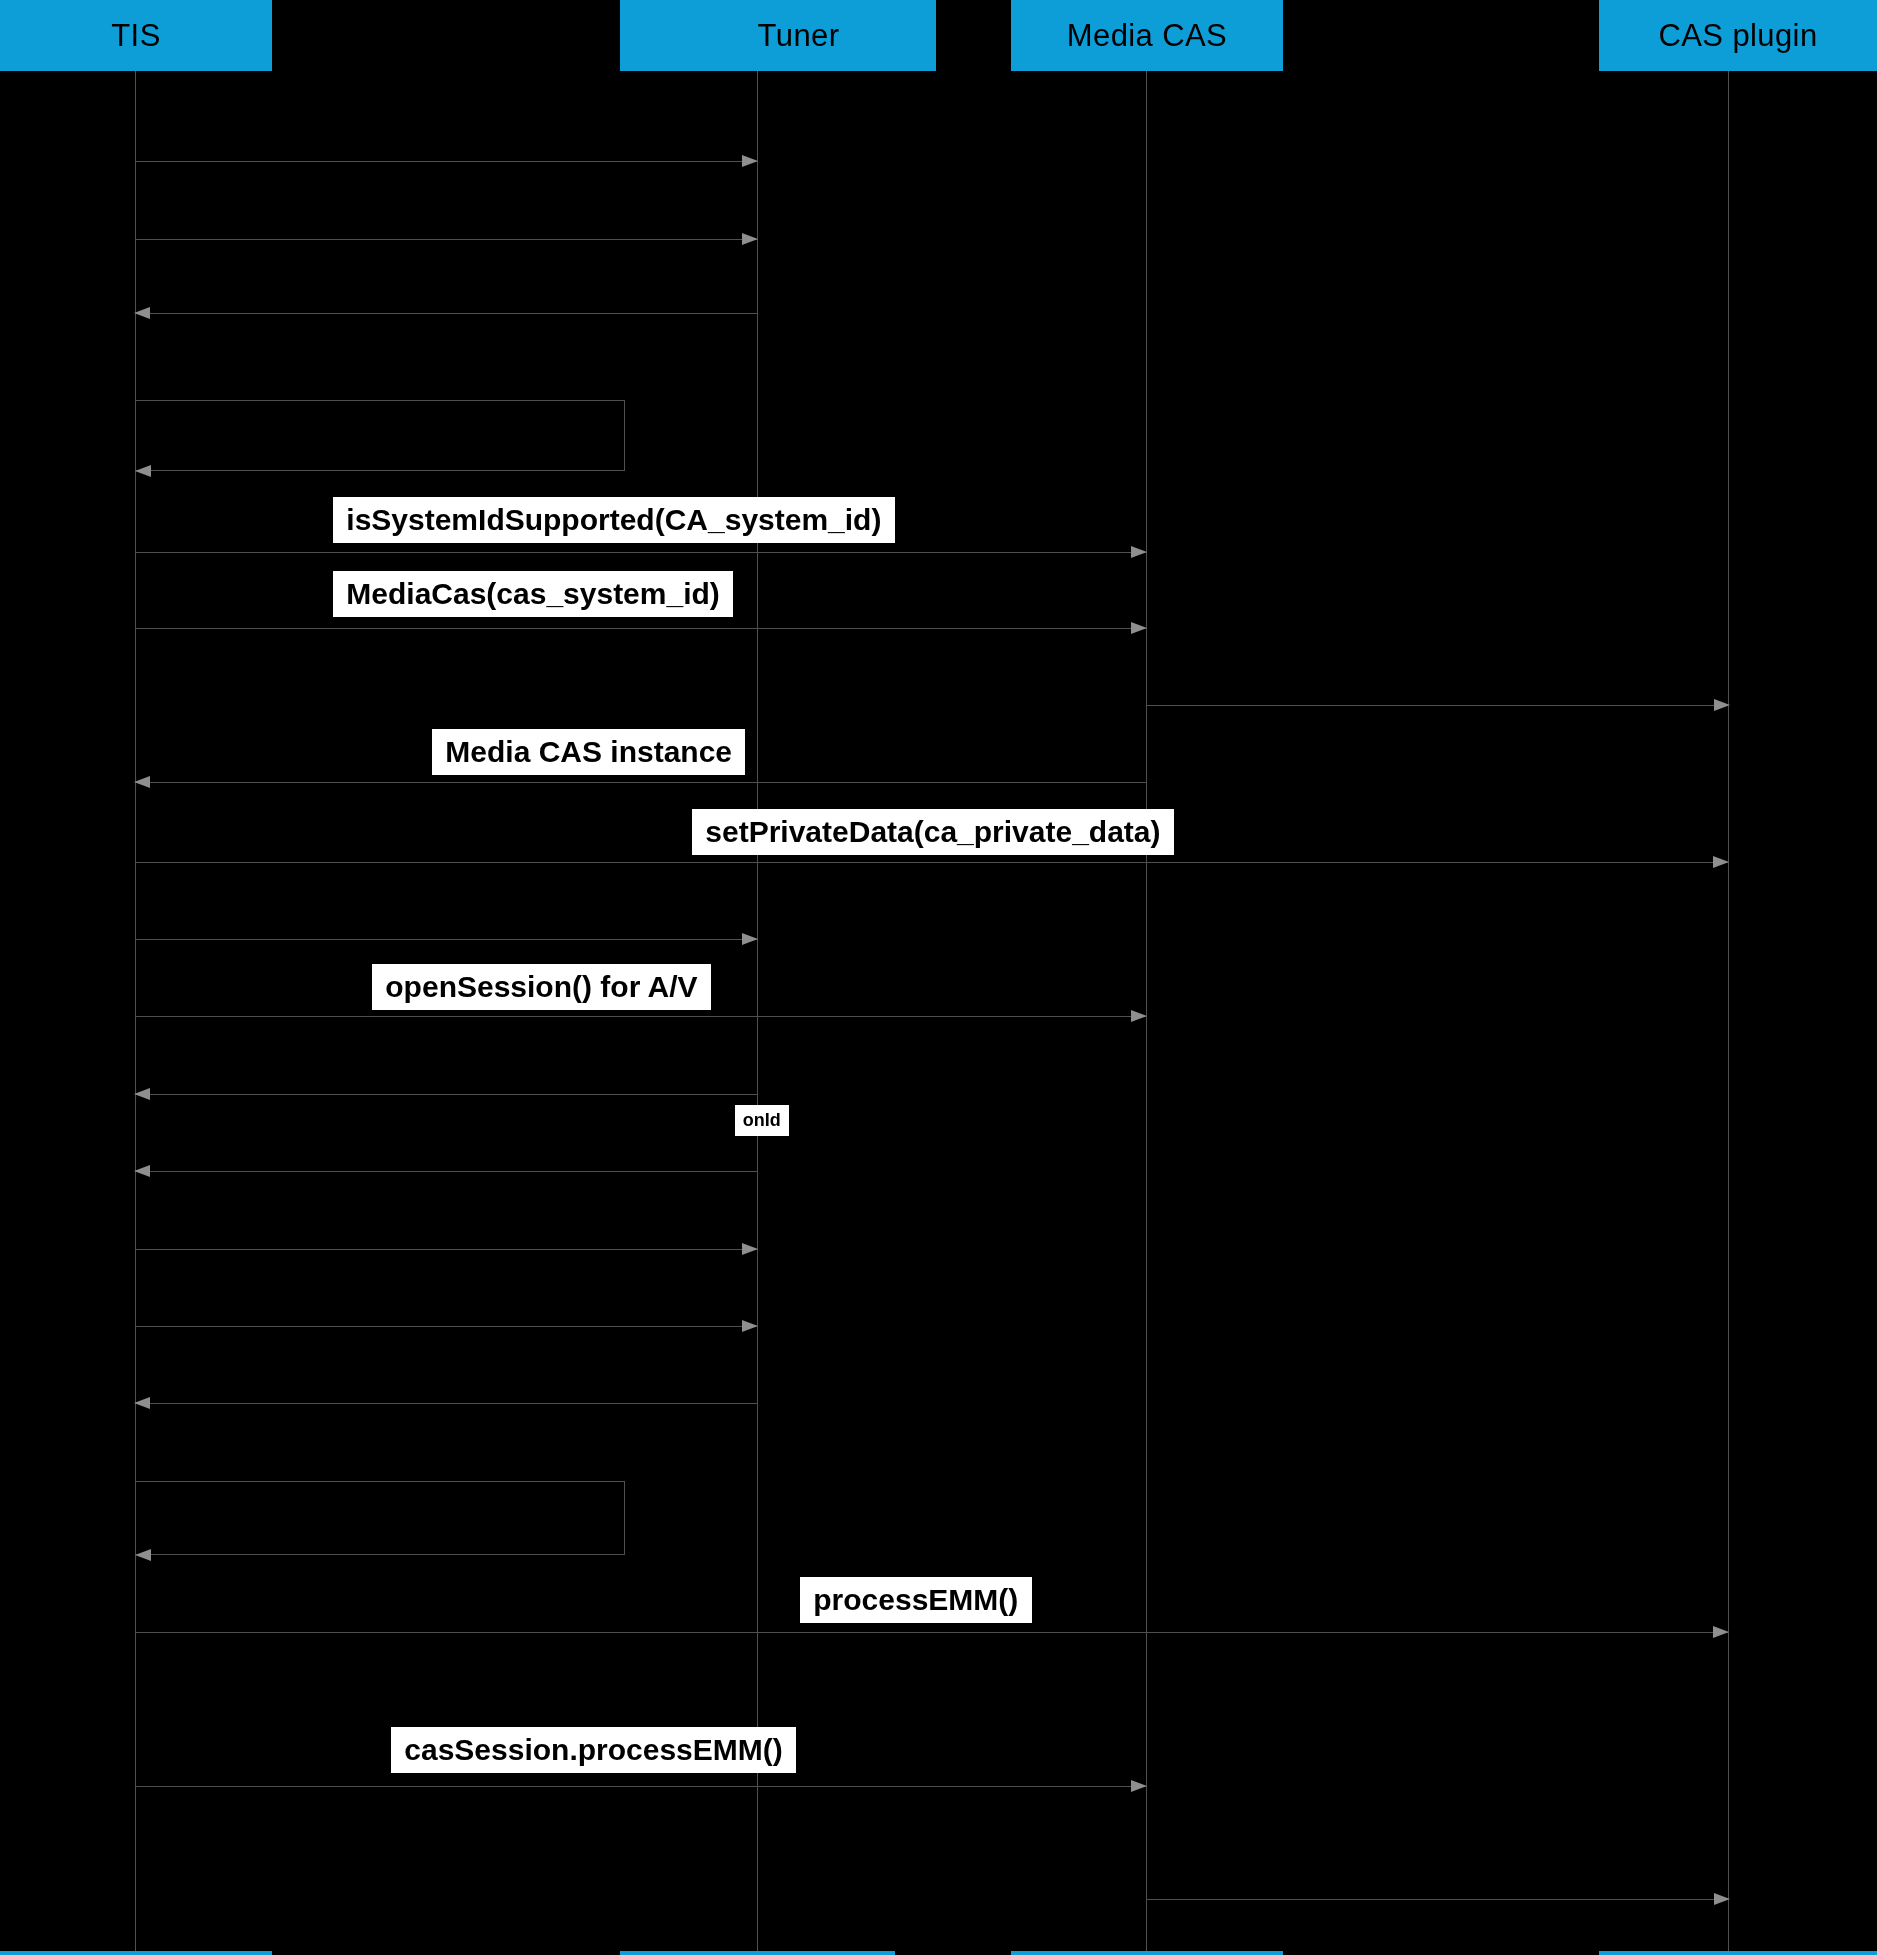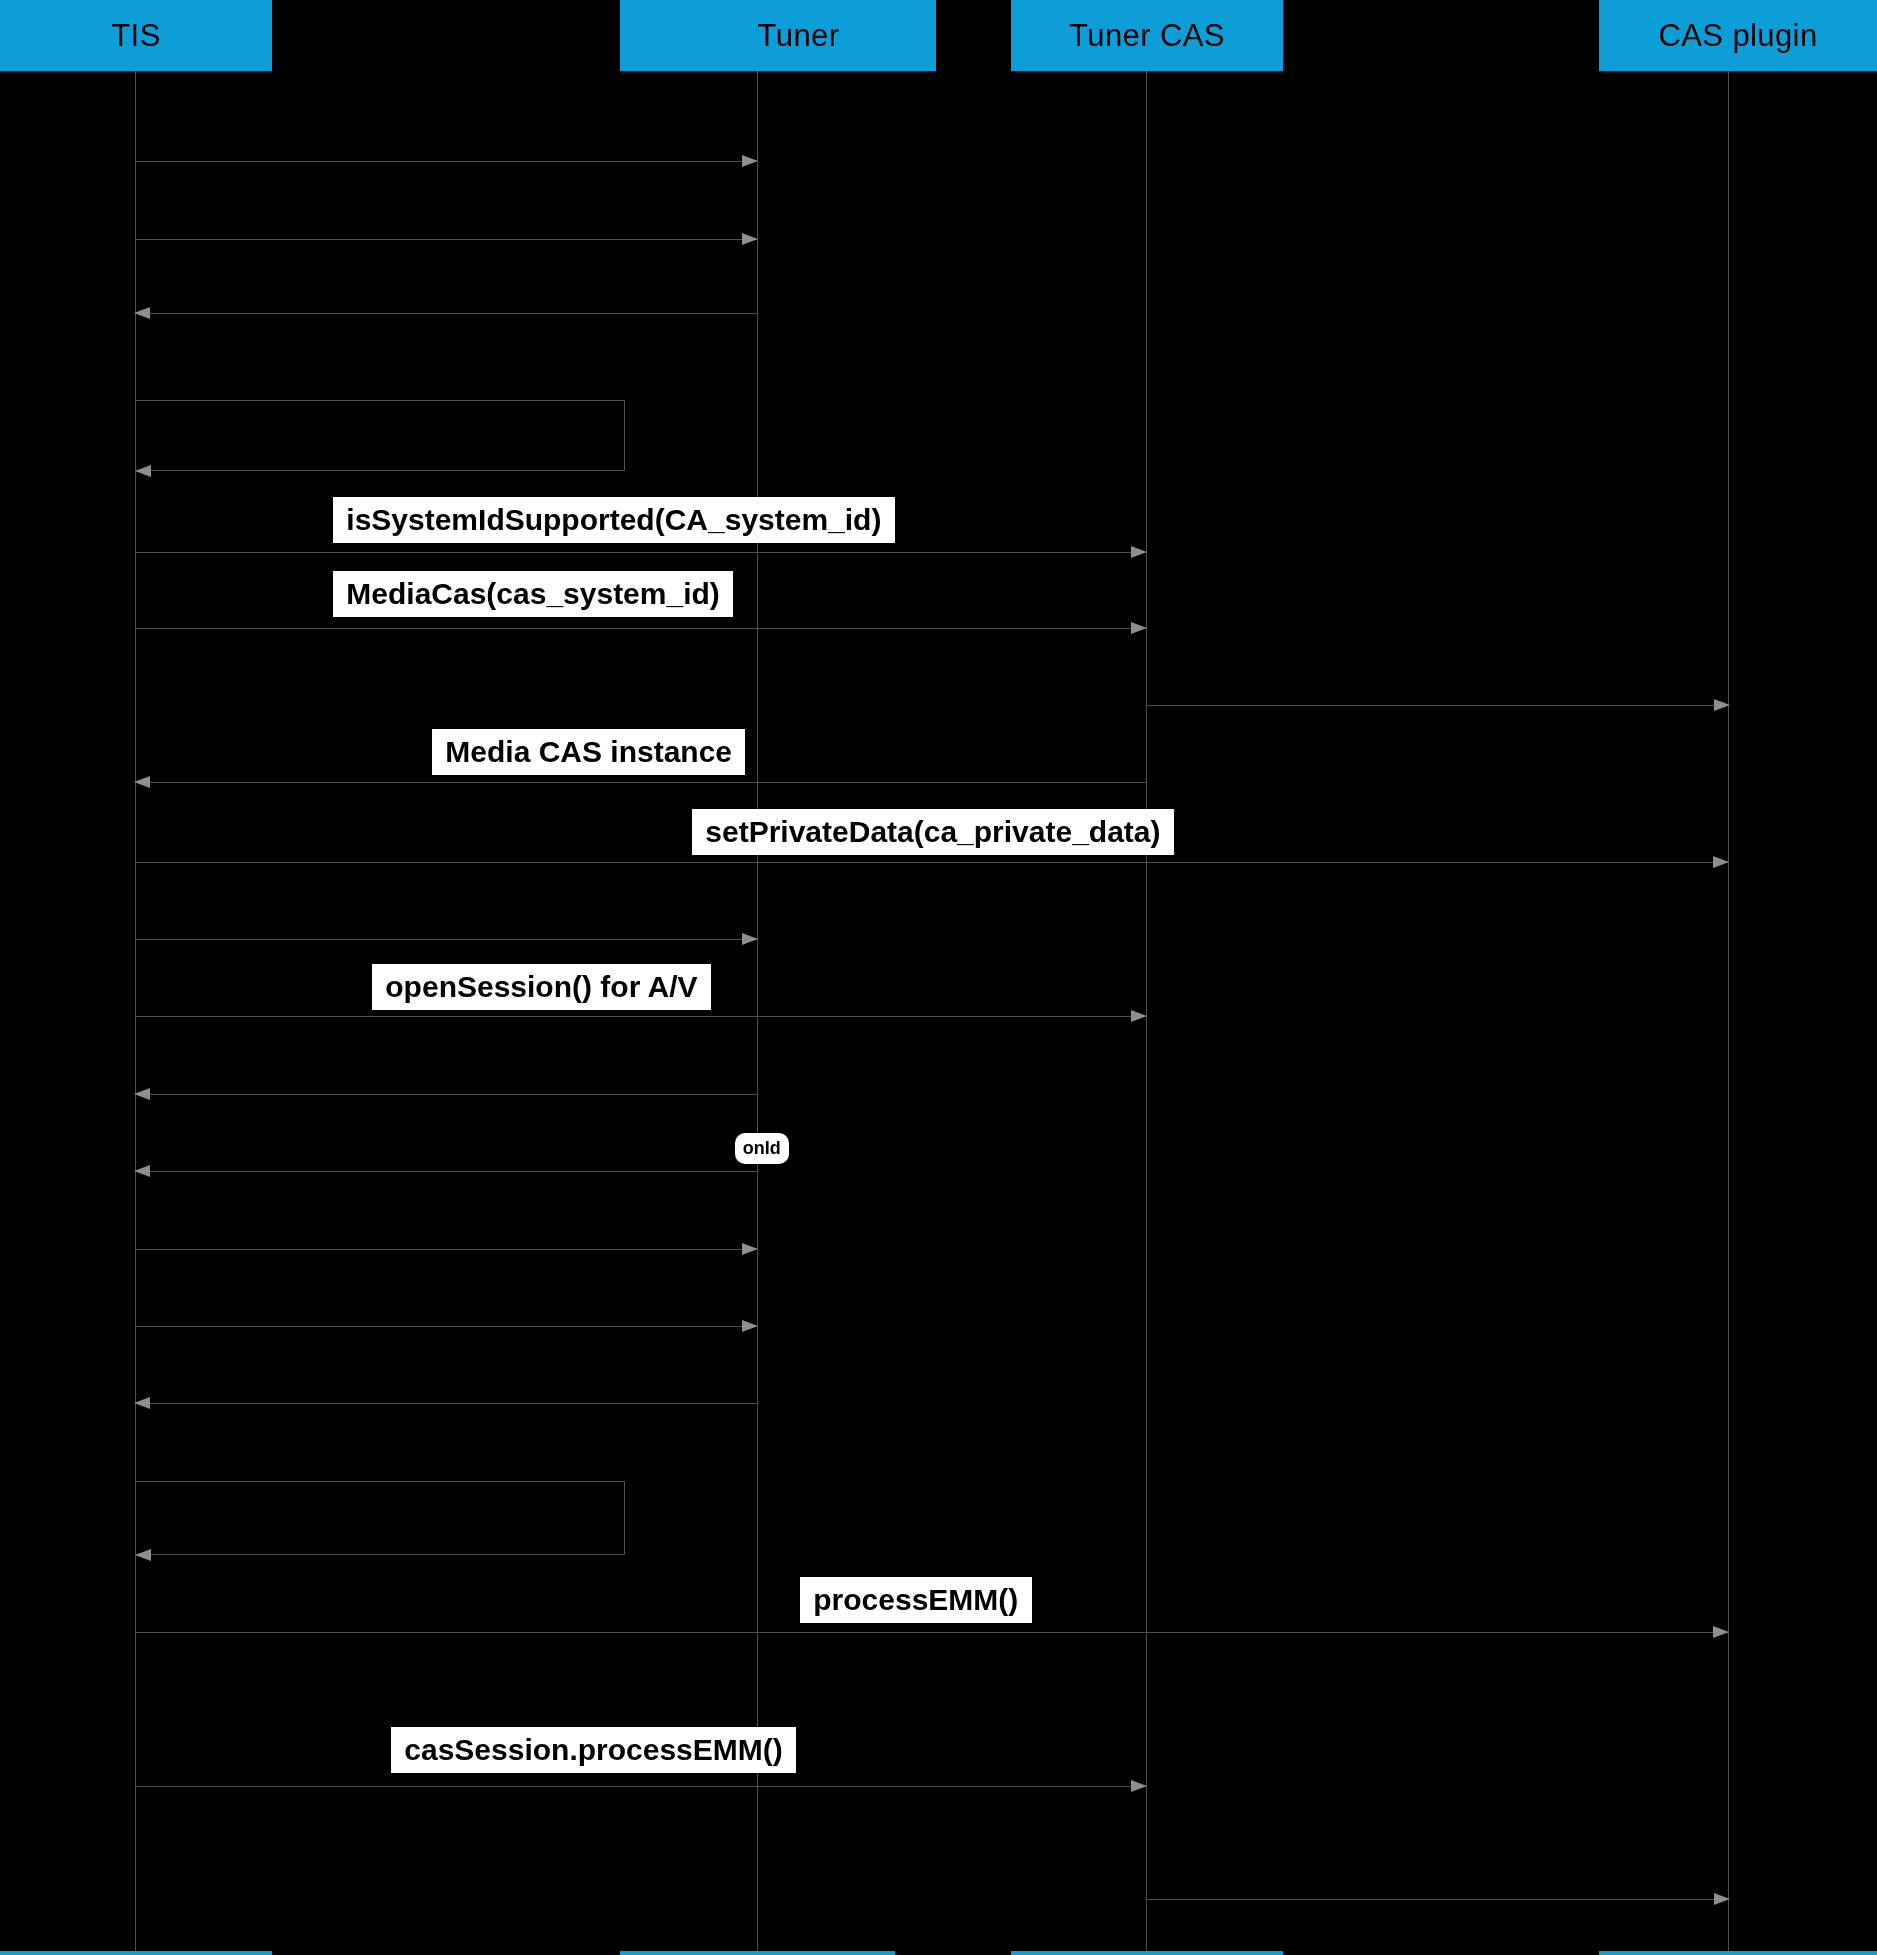--- a/index.html
+++ b/index.html
@@ -92,21 +92,21 @@
     padding: 6.3px 7.8px;
   }
 </style>
 </head>
 <body>
 
 <div class="stage">
 
   <div class="actor" style="left:0; top:0; width:272px;">TIS</div>
   <div class="actor" style="left:620px; top:0; width:275px;padding-left:41px;">Tuner</div>
-  <div class="actor" style="left:1011px; top:0; width:272px;">Tuner CAS</div>
+  <div class="actor" style="left:1011px; top:0; width:272px;">Media CAS</div>
   <div class="actor" style="left:1599px; top:0; width:278px;">CAS plugin</div>
 
   <div class="lifeline" style="left:135px;"></div>
   <div class="lifeline" style="left:757px;"></div>
   <div class="lifeline" style="left:1146px;"></div>
   <div class="lifeline" style="left:1728px;"></div>
 
   <div class="msg right" style="left:135px; top:161px; width:622px;"></div>
   <div class="msg right" style="left:135px; top:239px; width:622px;"></div>
   <div class="msg left" style="left:135px; top:313px; width:622px;"></div>
@@ -130,21 +130,21 @@
 
   <div class="msg right" style="left:135px; top:1632px; width:1593px;"></div>
   <div class="msg right" style="left:135px; top:1786px; width:1011px;"></div>
   <div class="msg right" style="left:1147px; top:1899px; width:582px;"></div>
 
   <div class="mlabel" style="left:333px; top:497px;">isSystemIdSupported(CA_system_id)</div>
   <div class="mlabel" style="left:333px; top:571px;">MediaCas(cas_system_id)</div>
   <div class="mlabel" style="left:432px; top:729px;">Media CAS instance</div>
   <div class="mlabel" style="left:692px; top:809px;">setPrivateData(ca_private_data)</div>
   <div class="mlabel" style="left:372px; top:964px;">openSession() for A/V</div>
-  <div class="mlabel small" style="left:735px; top:1133px;border-radius:10px;">onId</div>
+  <div class="mlabel small" style="left:735px; top:1105px;">onId</div>
   <div class="mlabel" style="left:800px; top:1577px;">processEMM()</div>
   <div class="mlabel" style="left:391px; top:1727px;">casSession.processEMM()</div>
 
   <div class="actor" style="left:0; top:1951px; width:272px;">TIS</div>
   <div class="actor" style="left:620px; top:1951px; width:275px;">Tuner</div>
   <div class="actor" style="left:1011px; top:1951px; width:272px;">Media CAS</div>
   <div class="actor" style="left:1599px; top:1951px; width:278px;">CAS plugin</div>
 
 </div>
 

